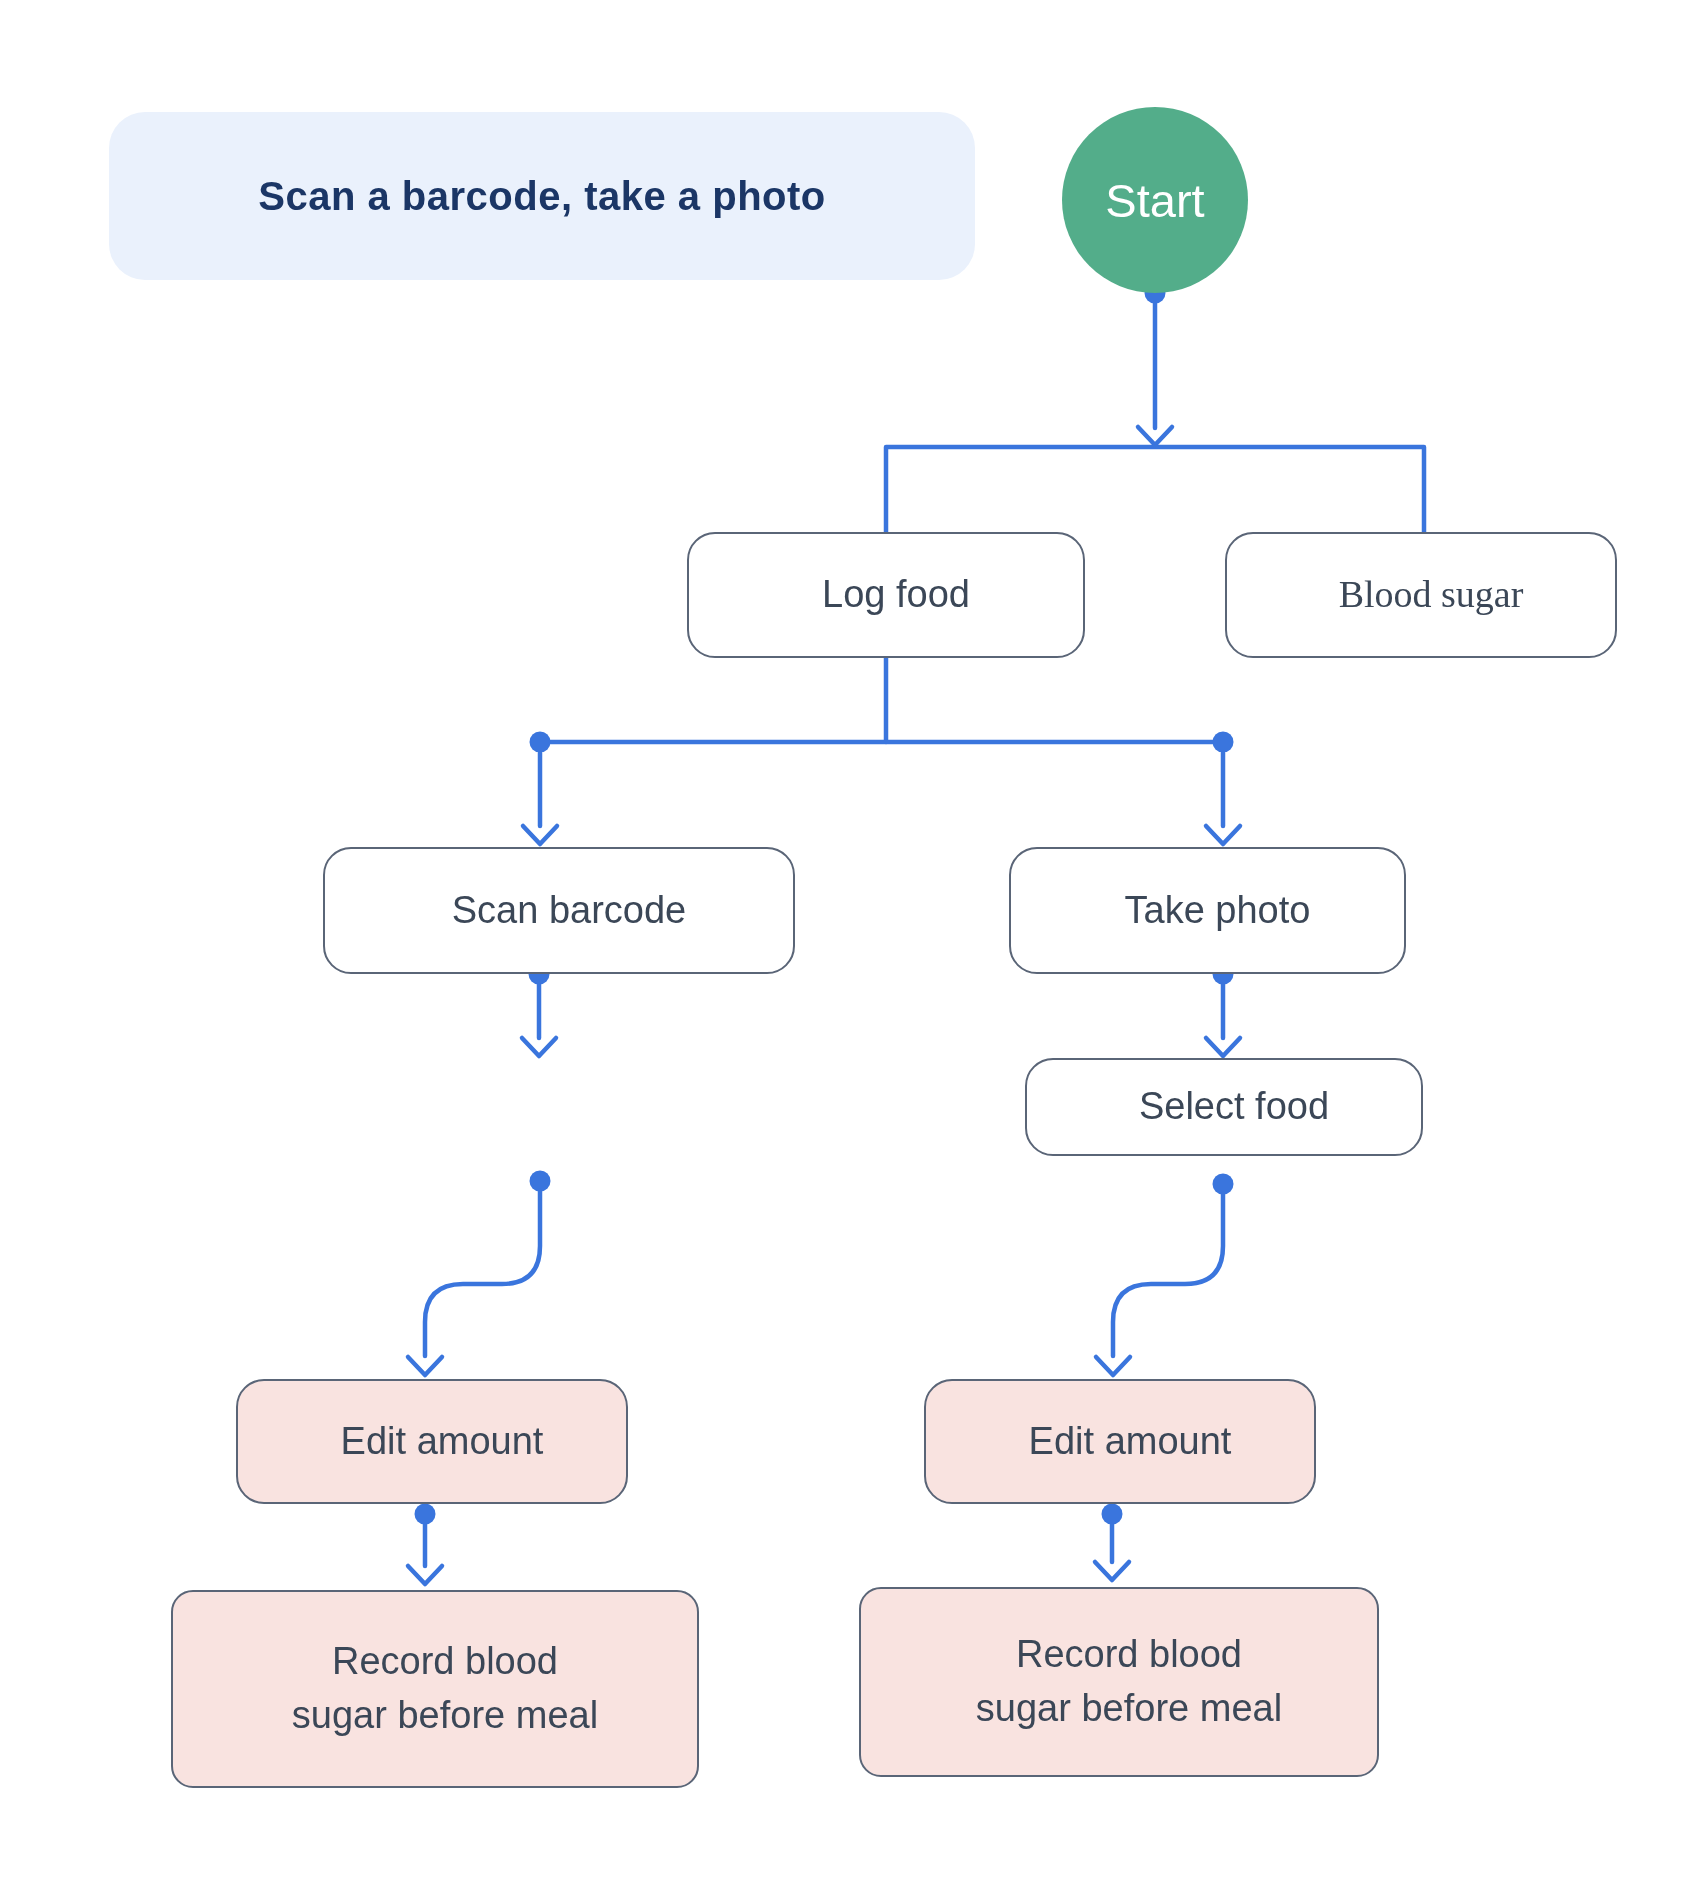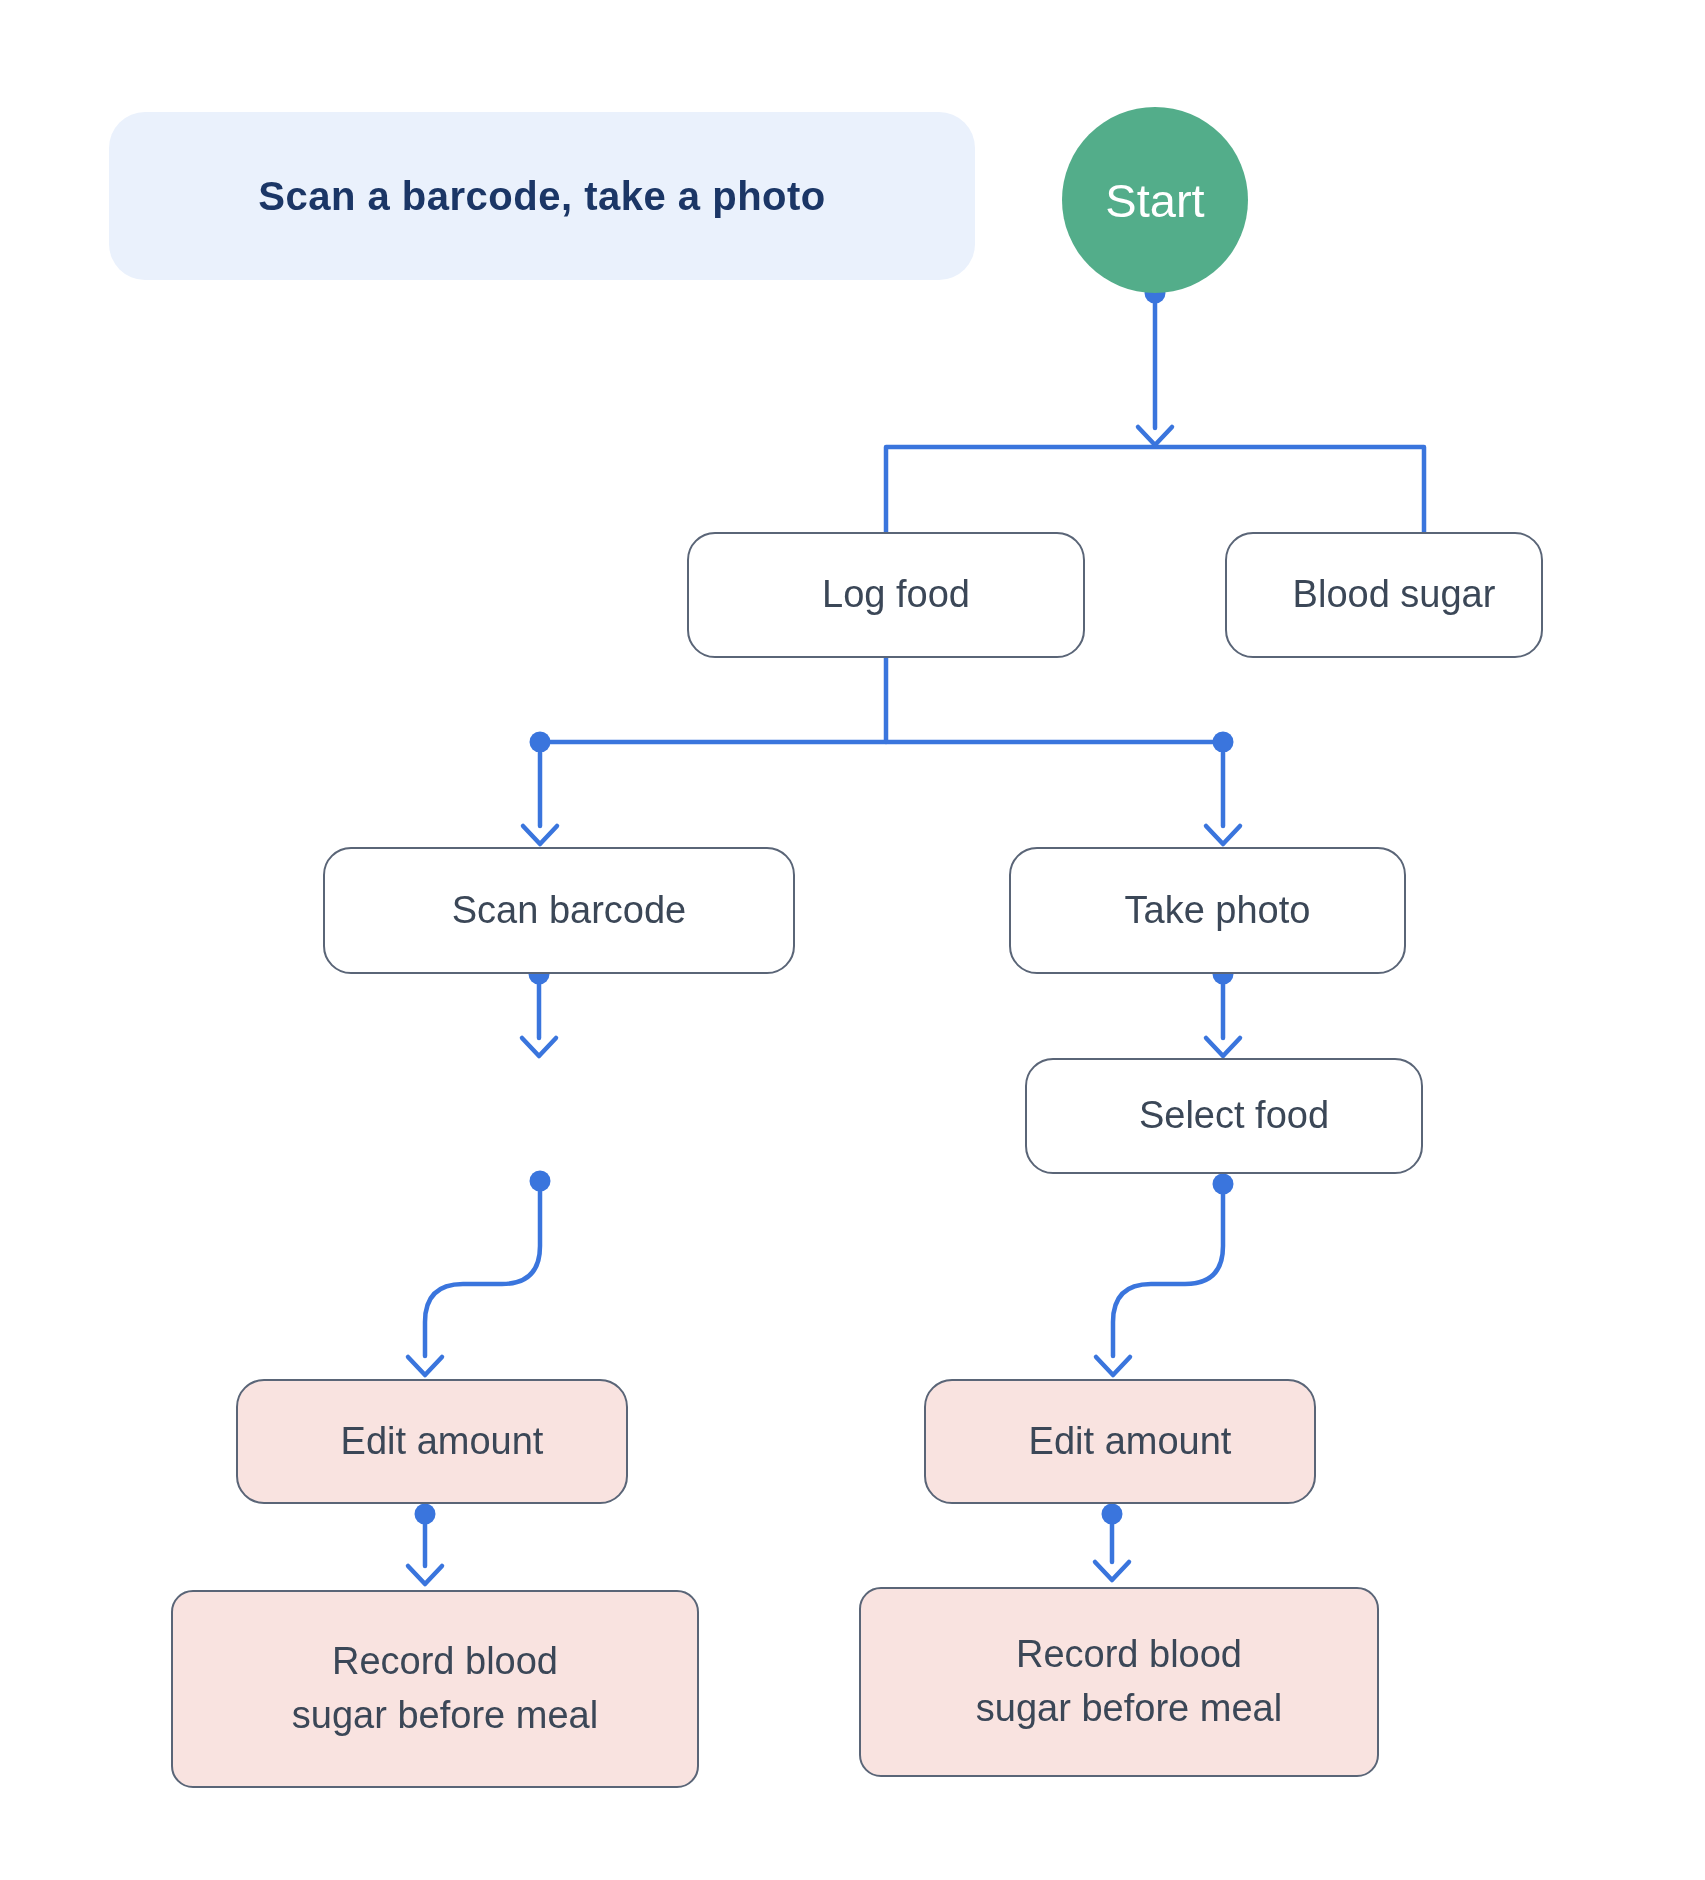--- a/index.html
+++ b/index.html
@@ -106,34 +106,34 @@
   </div>
 
   <div class="start" style="left:1062px;top:107px;width:186px;height:186px;">
     <span>Start</span>
   </div>
 
   <div class="node" style="left:687px;top:532px;width:398px;height:126px;">
     <span>Log food</span>
   </div>
 
-  <div class="node" style="left:1225px;top:532px;width:318px;height:126px;">
+  <div class="node" style="left:1225px;top:532px;width:392px;height:126px;font-family:Liberation Serif, serif;">
     <span>Blood sugar</span>
   </div>
 
   <div class="node" style="left:323px;top:847px;width:472px;height:127px;">
     <span>Scan barcode</span>
   </div>
 
   <div class="node" style="left:1009px;top:847px;width:397px;height:127px;">
     <span>Take photo</span>
   </div>
 
 
-  <div class="node" style="left:1025px;top:1058px;width:398px;height:116px;">
+  <div class="node" style="left:1025px;top:1058px;width:398px;height:98px;">
     <span>Select food</span>
   </div>
 
   <div class="node pink" style="left:229px;top:1379px;width:392px;height:125px;">
     <span>Edit amount</span>
   </div>
 
   <div class="node pink" style="left:917px;top:1379px;width:392px;height:125px;">
     <span>Edit amount</span>
   </div>

